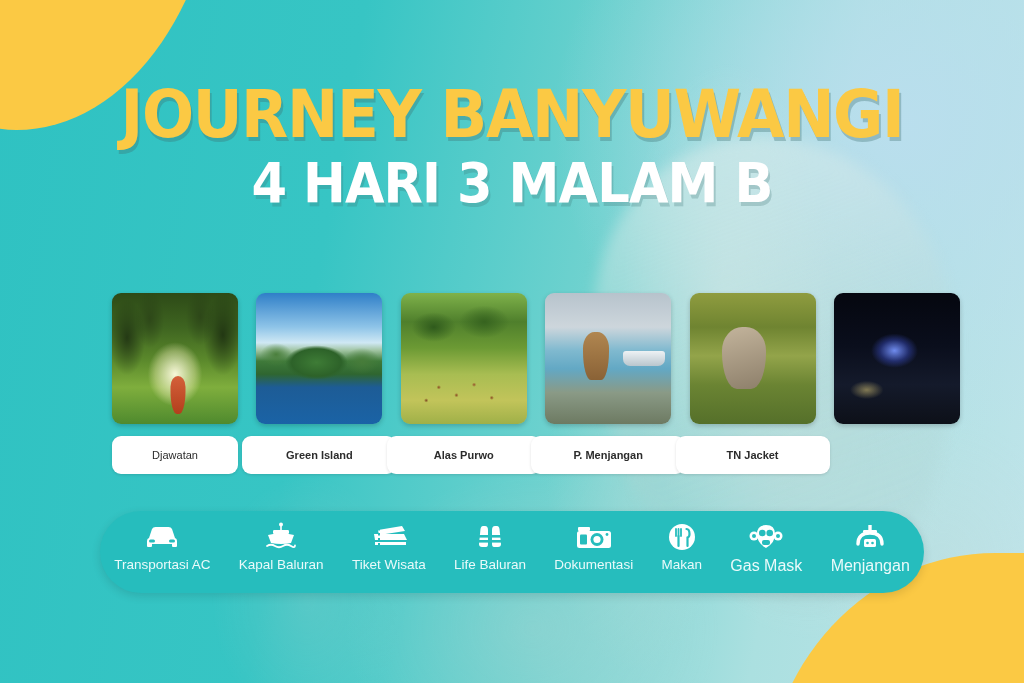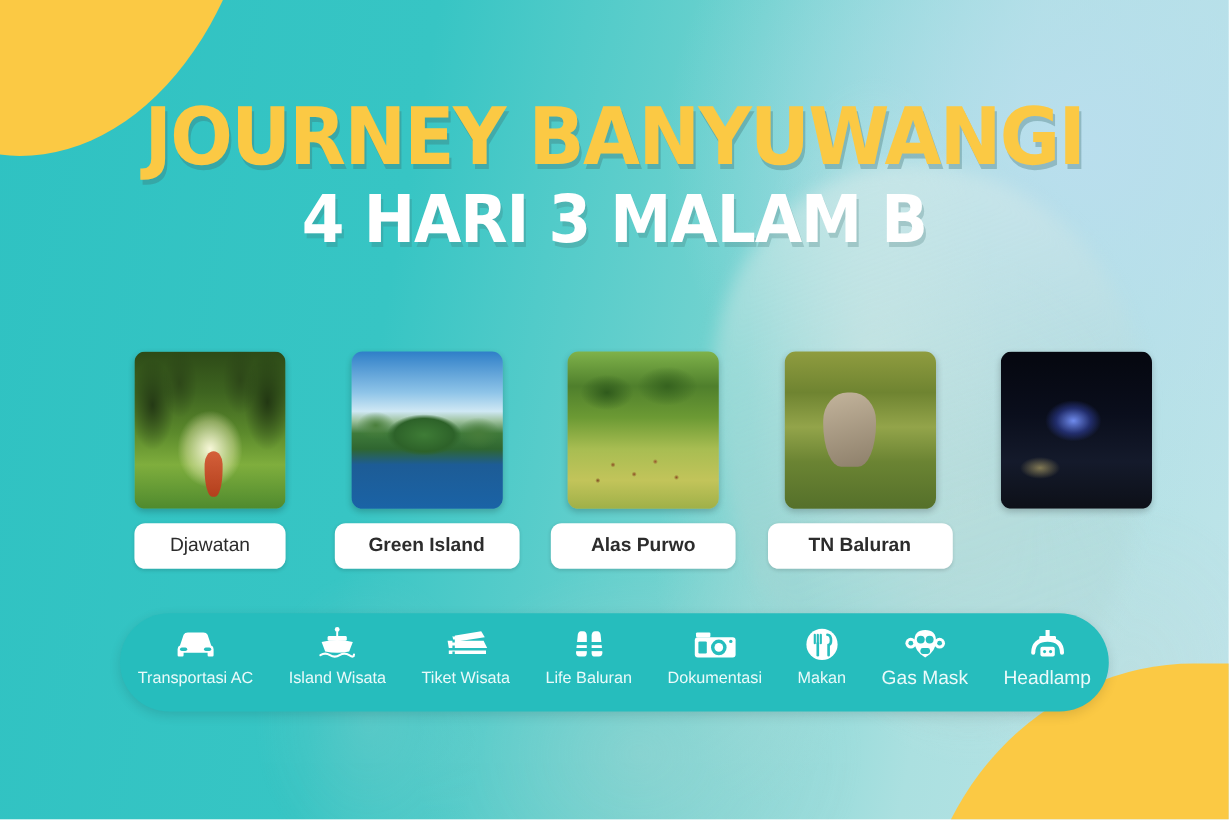--- a/index.html
+++ b/index.html
@@ -97,21 +97,21 @@
     overflow:hidden;
     position:relative;
     box-shadow:0 2px 5px rgba(0,0,0,0.20);
   }
   .card-label {
     margin-top:12px;
     background:#ffffff;
     border-radius:9px;
     height:38px;
     display:flex; align-items:center; justify-content:center;
-    font-size:16px;
+    font-size:11px;
     color:#2c2c2c;
     white-space:nowrap;
     padding:0 22px;
     box-shadow:0 1px 3px rgba(0,0,0,0.12);
   }
   .card-label.wide { margin-left:-14px; margin-right:-14px;font-weight:bold; }
 
   
   .img-djawatan {
     background:
@@ -247,24 +247,28 @@
     <div class="card">
       <div class="card-thumb img-green"></div>
       <div class="card-label wide">Green Island</div>
     </div>
 
     <div class="card">
       <div class="card-thumb img-alas"></div>
       <div class="card-label wide">Alas Purwo</div>
     </div>
 
+    <div class="card">
+      <div class="card-thumb img-menjangan"></div>
+      <div class="card-label wide">P. Menjangan</div>
+    </div>
 
     <div class="card">
       <div class="card-thumb img-baluran"></div>
-      <div class="card-label wide">TN Baluran</div>
+      <div class="card-label wide">TN Jacket</div>
     </div>
 
     <div class="card">
       <div class="card-thumb img-ijen"></div>
     </div>
 
   </div>
 
   <div class="amenities">
 
@@ -283,21 +287,21 @@
       <span>
         <svg width="40" height="30" viewBox="0 0 40 30" fill="#fff">
           <circle cx="20" cy="2.5" r="2" fill="#fff"></circle>
           <rect x="19.2" y="4" width="1.6" height="4" fill="#fff"></rect>
           <rect x="12" y="8" width="16" height="4" rx="1.2" fill="#fff"></rect>
           <rect x="19.3" y="12" width="1.4" height="7" fill="#fff"></rect>
           <path d="M7 13 Q20 9.5 33 13 L30 21 Q20 23 10 21 Z" fill="#fff"></path>
           <path d="M6 24 Q10 21.5 14 24 T22 24 T30 24 T34 23.5" stroke="#fff" stroke-width="1.8" fill="none" stroke-linecap="round"></path>
         </svg>
       </span>
-      <span class="amenity-label">Island Wisata</span>
+      <span class="amenity-label">Kapal Baluran</span>
     </div>
 
     <div class="amenity">
       <span>
         <svg width="42" height="30" viewBox="0 0 42 30" fill="none">
           <path d="M10 8 L34 4 L37 9 L11 13 Z" fill="#fff"></path>
           <path d="M6 12 L36 12 L39 18 L7 18 Z" fill="#fff"></path>
           <path d="M7 20 L38 20 L38 23 L7 23 Z" fill="#fff"></path>
           <path d="M11 6 L11 24" stroke="#26bdbd" stroke-width="2" stroke-dasharray="2.5 2.5"></path>
         </svg>
@@ -364,19 +368,19 @@
       <span>
         <svg width="40" height="30" viewBox="0 0 40 30" fill="none">
           <rect x="18.3" y="3" width="3.4" height="6" fill="#fff"></rect>
           <rect x="13" y="8" width="14" height="3" rx="1.2" fill="#fff"></rect>
           <path d="M8 22 Q8 11 20 11 Q32 11 32 22" stroke="#fff" stroke-width="3.4" fill="none" stroke-linecap="round"></path>
           <rect x="14" y="17" width="12" height="8" rx="1.6" fill="#fff"></rect>
           <circle cx="17.5" cy="21" r="1.3" fill="#26bdbd"></circle>
           <circle cx="22.5" cy="21" r="1.3" fill="#26bdbd"></circle>
         </svg>
       </span>
-      <span class="amenity-label">Headlamp</span>
+      <span class="amenity-label">Menjangan</span>
     </div>
 
 
   </div>
 
 </div>
 
 </body></html>

